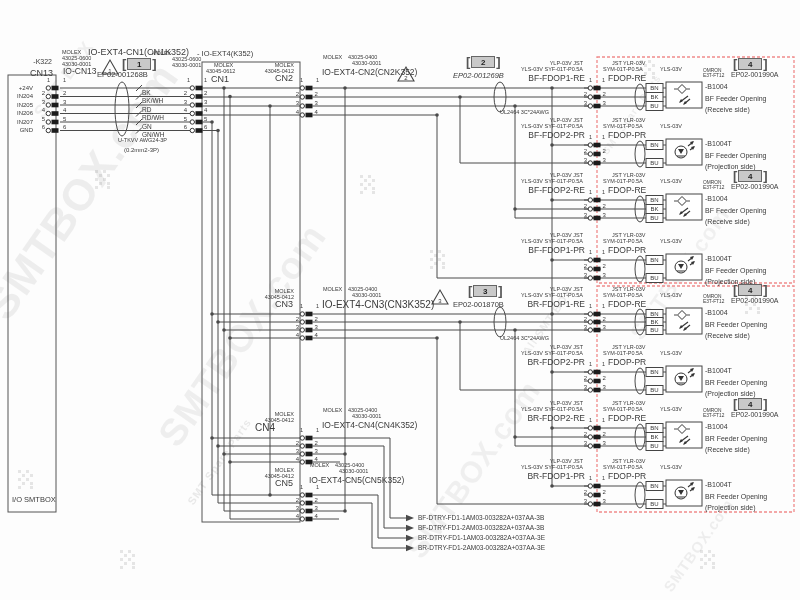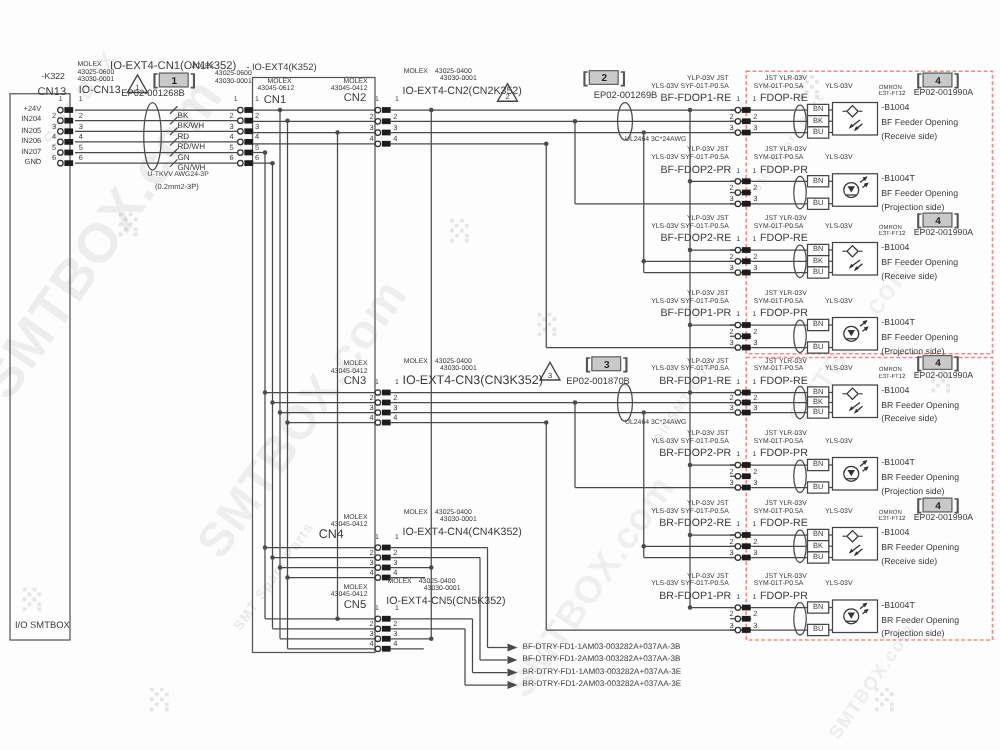--- a/index.html
+++ b/index.html
@@ -836,21 +836,21 @@
       <div class="t" style="font-size: 5.5px; left: 310px; top: 463px;">MOLEX</div>
       <div class="t" style="font-size: 5.5px; left: 335px; top: 463px;">43025-0400</div>
       <div class="t" style="font-size: 5.5px; left: 339px; top: 469px;">43030-0001</div>
       <div class="t" style="font-size: 8.5px; left: 309px; top: 476px;">IO-EXT4-CN5(CN5K352)</div>
       <div class="t" style="font-size: 6px; left: 406px; top: 74.5px; transform: translateX(-50%);">2</div>
       <div class="revtag" style="left: 466px; top: 56px;">
         <span class="br">[</span>
         <span class="bx">2</span>
         <span class="br">]</span>
       </div>
-      <div class="t" style="font-size: 7.5px; left: 475px; top: 71.5px;">EP02-001269B</div>
+      <div class="t" style="font-size: 7.5px; left: 453px; top: 71.5px; font-style: italic;">EP02-001269B</div>
       <div class="t" style="font-size: 6px; left: 440px; top: 297.5px; transform: translateX(-50%);">3</div>
       <div class="revtag" style="left: 468px; top: 285px;">
         <span class="br">[</span>
         <span class="bx">3</span>
         <span class="br">]</span>
       </div>
       <div class="t" style="font-size: 7.5px; left: 453px; top: 300.5px;">EP02-001870B</div>
       <div class="t" style="font-size: 6.5px; left: 418px; top: 514.5px;">BF-DTRY-FD1-1AM03-003282A+037AA-3B</div>
       <div class="t" style="font-size: 6.5px; left: 418px; top: 524.5px;">BF-DTRY-FD1-2AM03-003282A+037AA-3B</div>
       <div class="t" style="font-size: 6.5px; left: 418px; top: 534.5px;">BR-DTRY-FD1-1AM03-003282A+037AA-3E</div>

